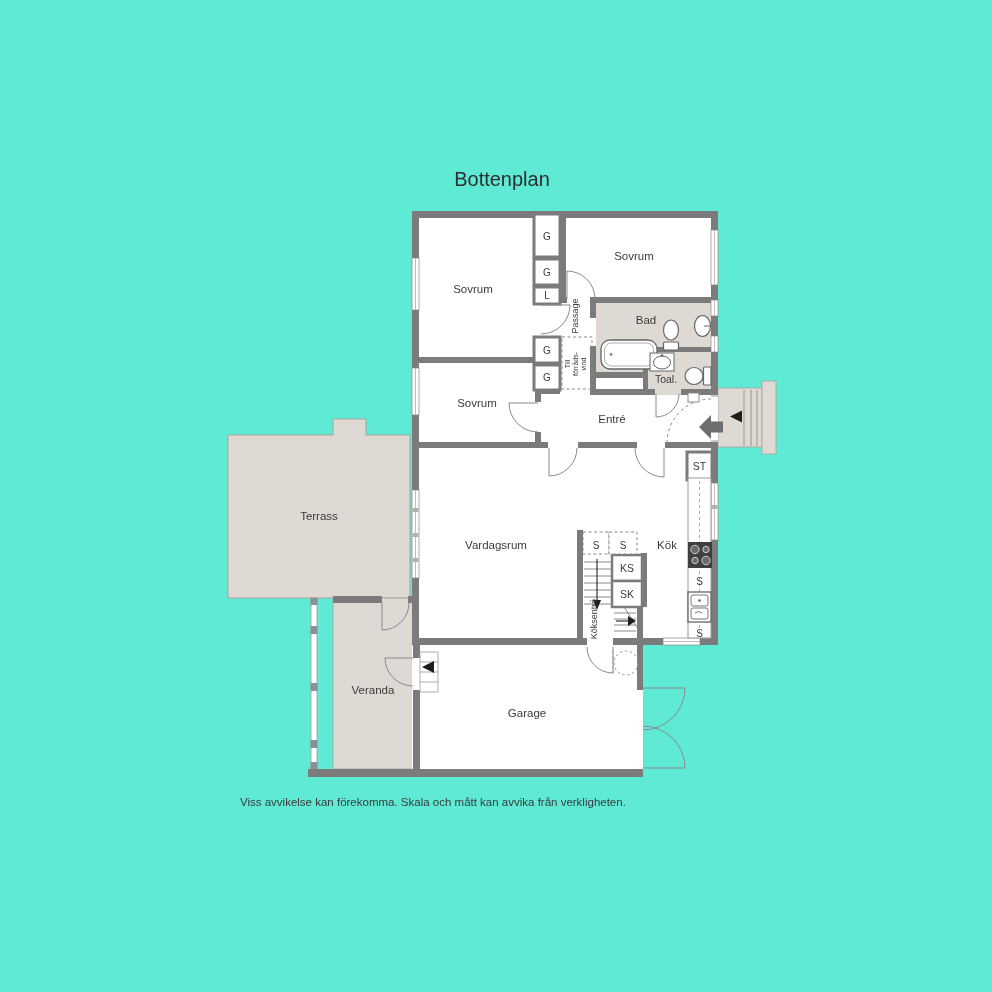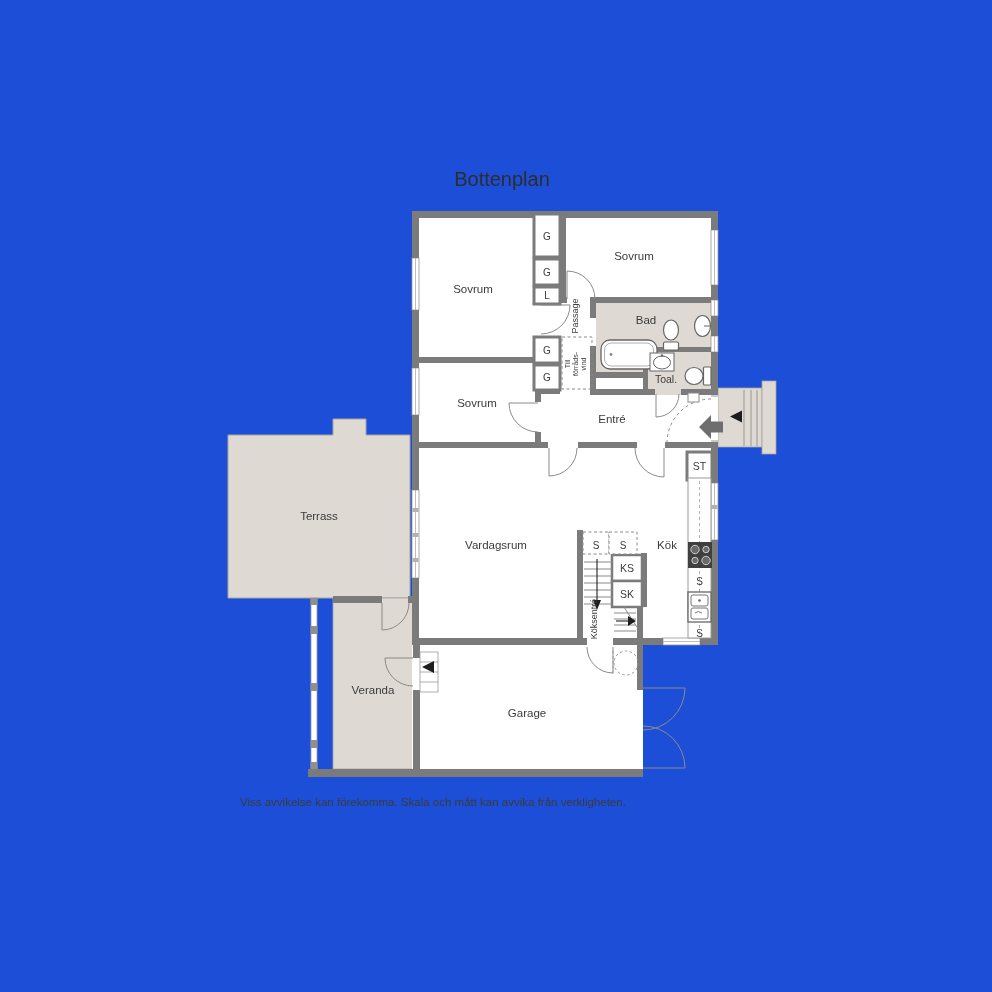--- a/index.html
+++ b/index.html
@@ -1,16 +1,16 @@
 <!DOCTYPE html>
 <html><head>
 <meta charset="utf-8">
 <style>
   html,body{margin:0;padding:0;background:#ffffff;}
-  .canvas{position:relative;width:992px;height:992px;background:#1d4ed8;overflow:hidden;
+  .canvas{position:relative;width:992px;height:992px;background:#5eead4;overflow:hidden;
           font-family:"Liberation Sans",sans-serif;}
   svg{position:absolute;left:0;top:0;}
   svg text{fill:#3b3b3b;font-family:"Liberation Sans",sans-serif;}
   .title-text{font-size:20px;fill:#2d2d2d;}
   .disclaimer-text{font-size:11.5px;fill:#3b3b3b;}
   .room-label{font-size:11.5px;text-anchor:middle;}
   .small-label{font-size:10px;text-anchor:middle;}
   .box-label{font-size:10.5px;text-anchor:middle;}
   .rot-label{font-size:9px;text-anchor:middle;}
   .tiny-label{font-size:7px;text-anchor:middle;}

